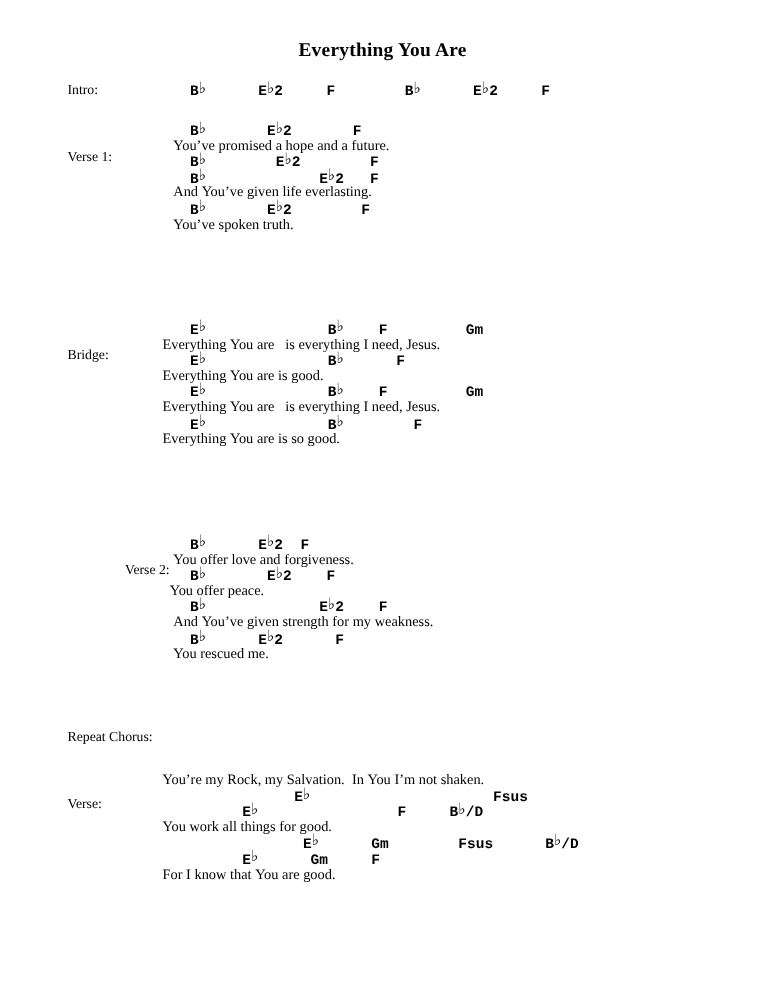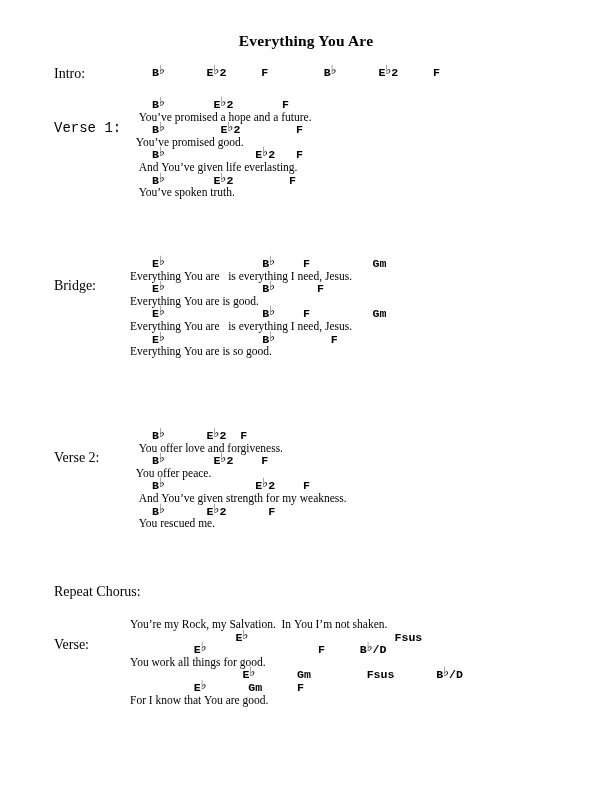--- a/index.html
+++ b/index.html
@@ -39,21 +39,21 @@
   .section {
     position: absolute;
     left: 0;
     width: 612px;
   }
 
   .sec-label {
     position: absolute;
     left: 54px;
     top: 0;
-    font-size: 14px;
+    font-size: 11px;
     font-weight: normal;
     white-space: pre;
   }
 
   .lines {
     position: absolute;
     left: 130px;
     top: 0;
     width: 470px;
   }
@@ -100,47 +100,46 @@
   <div class="title">Everything You Are</div>
 
   <div id="sections-root">
       <div class="section" style="top: 66px;">
         <div class="sec-label">Intro:</div>
         <div class="lines">
           <div class="row chord">B<span class="flat">♭</span>&nbsp;&nbsp;&nbsp;&nbsp;&nbsp;&nbsp;E<span class="flat">♭</span>2&nbsp;&nbsp;&nbsp;&nbsp;&nbsp;F&nbsp;&nbsp;&nbsp;&nbsp;&nbsp;&nbsp;&nbsp;&nbsp;B<span class="flat">♭</span>&nbsp;&nbsp;&nbsp;&nbsp;&nbsp;&nbsp;E<span class="flat">♭</span>2&nbsp;&nbsp;&nbsp;&nbsp;&nbsp;F</div>
         </div>
       </div>
       <div class="section" style="top: 98px;">
-        <div class="sec-label" style="top: 22px; font-family: Liberation Mono, monospace;">Verse 1:</div>
+        <div class="sec-label" style="top: 22px;">Verse 1:</div>
         <div class="lines">
           <div class="row chord">B<span class="flat">♭</span>&nbsp;&nbsp;&nbsp;&nbsp;&nbsp;&nbsp;&nbsp;E<span class="flat">♭</span>2&nbsp;&nbsp;&nbsp;&nbsp;&nbsp;&nbsp;&nbsp;F</div>
           <div class="row lyric">&nbsp;&nbsp;&nbsp;You’ve&nbsp;promised&nbsp;a&nbsp;hope&nbsp;and&nbsp;a&nbsp;future.</div>
           <div class="row chord">B<span class="flat">♭</span>&nbsp;&nbsp;&nbsp;&nbsp;&nbsp;&nbsp;&nbsp;&nbsp;E<span class="flat">♭</span>2&nbsp;&nbsp;&nbsp;&nbsp;&nbsp;&nbsp;&nbsp;&nbsp;F</div>
-          <div class="row lyric">&nbsp;&nbsp;You’ve&nbsp;promised&nbsp;good.</div>
           <div class="row chord">B<span class="flat">♭</span>&nbsp;&nbsp;&nbsp;&nbsp;&nbsp;&nbsp;&nbsp;&nbsp;&nbsp;&nbsp;&nbsp;&nbsp;&nbsp;E<span class="flat">♭</span>2&nbsp;&nbsp;&nbsp;F</div>
           <div class="row lyric">&nbsp;&nbsp;&nbsp;And&nbsp;You’ve&nbsp;given&nbsp;life&nbsp;everlasting.</div>
           <div class="row chord">B<span class="flat">♭</span>&nbsp;&nbsp;&nbsp;&nbsp;&nbsp;&nbsp;&nbsp;E<span class="flat">♭</span>2&nbsp;&nbsp;&nbsp;&nbsp;&nbsp;&nbsp;&nbsp;&nbsp;F</div>
           <div class="row lyric">&nbsp;&nbsp;&nbsp;You’ve&nbsp;spoken&nbsp;truth.</div>
         </div>
       </div>
       <div class="section" style="top: 257px;">
         <div class="sec-label" style="top: 21px;">Bridge:</div>
         <div class="lines">
           <div class="row chord">E<span class="flat">♭</span>&nbsp;&nbsp;&nbsp;&nbsp;&nbsp;&nbsp;&nbsp;&nbsp;&nbsp;&nbsp;&nbsp;&nbsp;&nbsp;&nbsp;B<span class="flat">♭</span>&nbsp;&nbsp;&nbsp;&nbsp;F&nbsp;&nbsp;&nbsp;&nbsp;&nbsp;&nbsp;&nbsp;&nbsp;&nbsp;Gm</div>
           <div class="row lyric">Everything&nbsp;You&nbsp;are&nbsp;&nbsp;&nbsp;is&nbsp;everything&nbsp;I&nbsp;need,&nbsp;Jesus.</div>
           <div class="row chord">E<span class="flat">♭</span>&nbsp;&nbsp;&nbsp;&nbsp;&nbsp;&nbsp;&nbsp;&nbsp;&nbsp;&nbsp;&nbsp;&nbsp;&nbsp;&nbsp;B<span class="flat">♭</span>&nbsp;&nbsp;&nbsp;&nbsp;&nbsp;&nbsp;F</div>
           <div class="row lyric">Everything&nbsp;You&nbsp;are&nbsp;is&nbsp;good.</div>
           <div class="row chord">E<span class="flat">♭</span>&nbsp;&nbsp;&nbsp;&nbsp;&nbsp;&nbsp;&nbsp;&nbsp;&nbsp;&nbsp;&nbsp;&nbsp;&nbsp;&nbsp;B<span class="flat">♭</span>&nbsp;&nbsp;&nbsp;&nbsp;F&nbsp;&nbsp;&nbsp;&nbsp;&nbsp;&nbsp;&nbsp;&nbsp;&nbsp;Gm</div>
           <div class="row lyric">Everything&nbsp;You&nbsp;are&nbsp;&nbsp;&nbsp;is&nbsp;everything&nbsp;I&nbsp;need,&nbsp;Jesus.</div>
           <div class="row chord">E<span class="flat">♭</span>&nbsp;&nbsp;&nbsp;&nbsp;&nbsp;&nbsp;&nbsp;&nbsp;&nbsp;&nbsp;&nbsp;&nbsp;&nbsp;&nbsp;B<span class="flat">♭</span>&nbsp;&nbsp;&nbsp;&nbsp;&nbsp;&nbsp;&nbsp;&nbsp;F</div>
           <div class="row lyric">Everything&nbsp;You&nbsp;are&nbsp;is&nbsp;so&nbsp;good.</div>
         </div>
       </div>
       <div class="section" style="top: 429px;">
-        <div class="sec-label" style="top: 21px;">Verse 2:</div>
+        <div class="sec-label" style="top: 21px; margin-left: 46px;">Verse 2:</div>
         <div class="lines">
           <div class="row chord">B<span class="flat">♭</span>&nbsp;&nbsp;&nbsp;&nbsp;&nbsp;&nbsp;E<span class="flat">♭</span>2&nbsp;&nbsp;F</div>
           <div class="row lyric">&nbsp;&nbsp;&nbsp;You&nbsp;offer&nbsp;love&nbsp;and&nbsp;forgiveness.</div>
           <div class="row chord">B<span class="flat">♭</span>&nbsp;&nbsp;&nbsp;&nbsp;&nbsp;&nbsp;&nbsp;E<span class="flat">♭</span>2&nbsp;&nbsp;&nbsp;&nbsp;F</div>
           <div class="row lyric">&nbsp;&nbsp;You&nbsp;offer&nbsp;peace.</div>
           <div class="row chord">B<span class="flat">♭</span>&nbsp;&nbsp;&nbsp;&nbsp;&nbsp;&nbsp;&nbsp;&nbsp;&nbsp;&nbsp;&nbsp;&nbsp;&nbsp;E<span class="flat">♭</span>2&nbsp;&nbsp;&nbsp;&nbsp;F</div>
           <div class="row lyric">&nbsp;&nbsp;&nbsp;And&nbsp;You’ve&nbsp;given&nbsp;strength&nbsp;for&nbsp;my&nbsp;weakness.</div>
           <div class="row chord">B<span class="flat">♭</span>&nbsp;&nbsp;&nbsp;&nbsp;&nbsp;&nbsp;E<span class="flat">♭</span>2&nbsp;&nbsp;&nbsp;&nbsp;&nbsp;&nbsp;F</div>
           <div class="row lyric">&nbsp;&nbsp;&nbsp;You&nbsp;rescued&nbsp;me.</div>
         </div>

